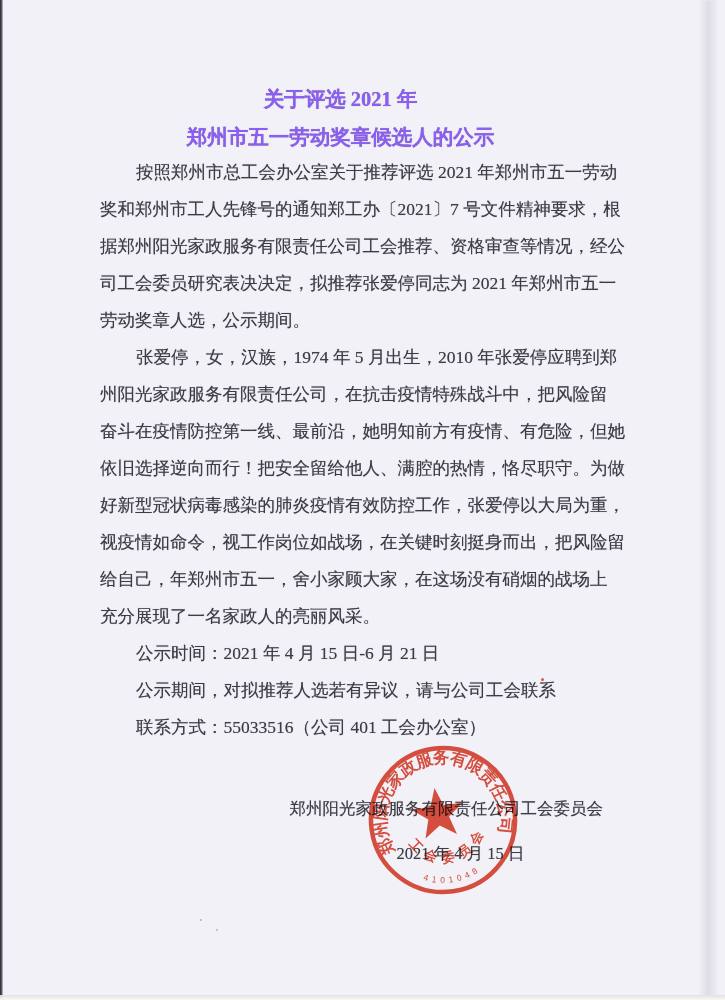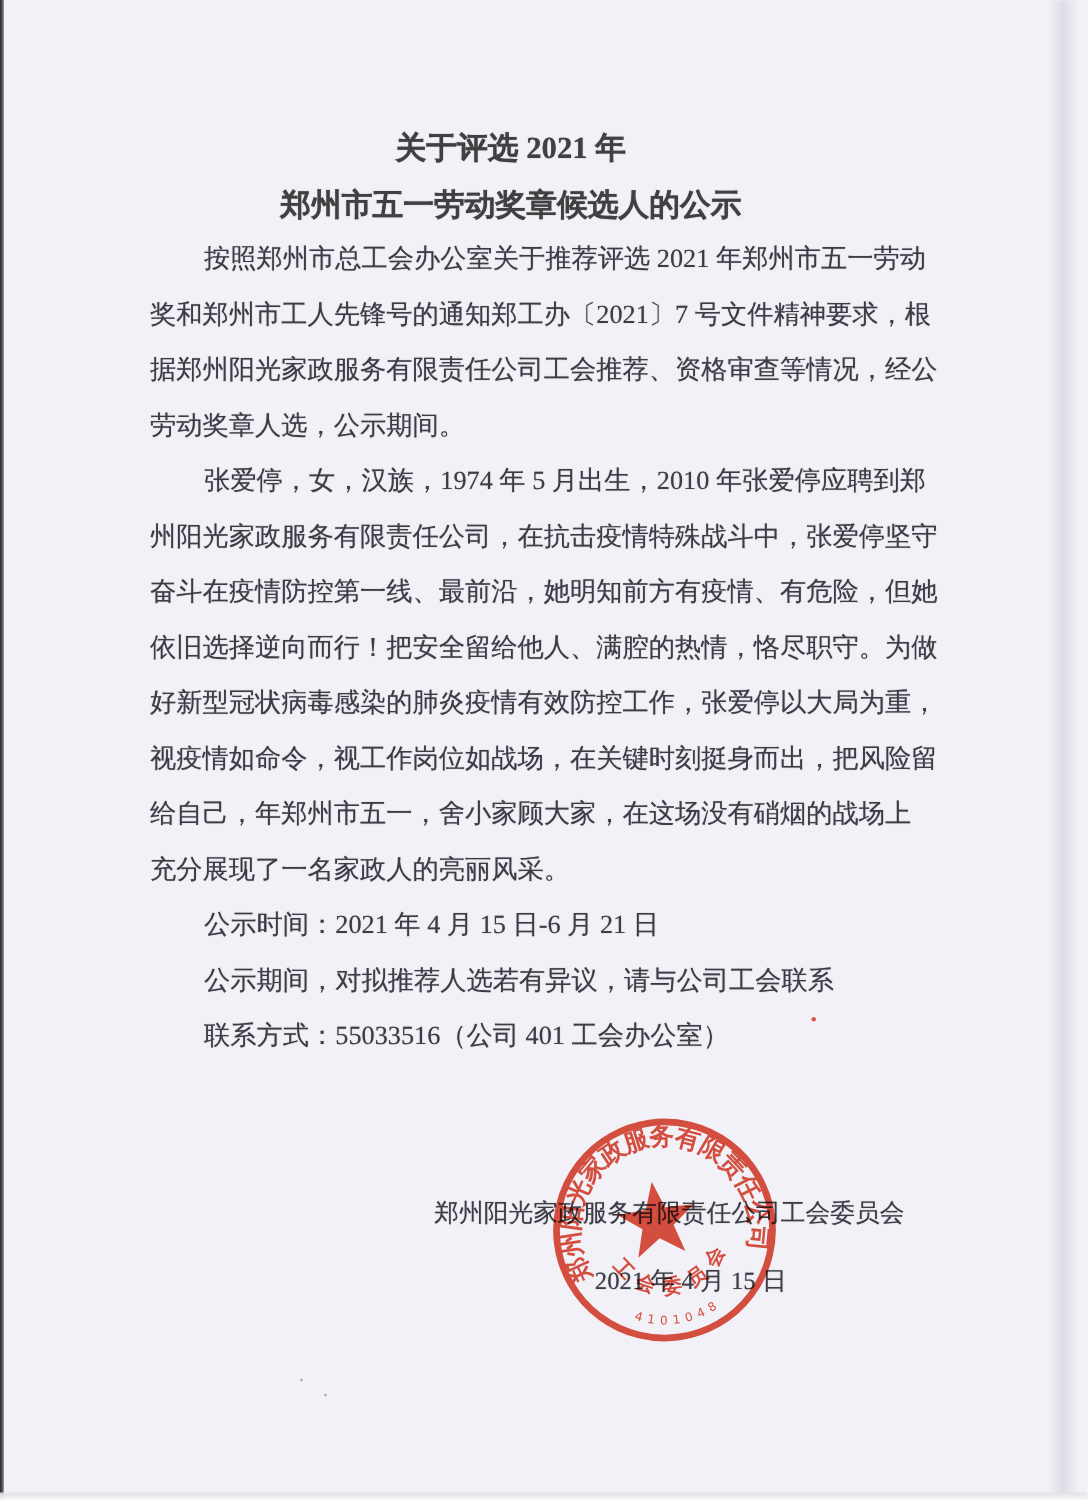--- a/index.html
+++ b/index.html
@@ -27,21 +27,21 @@
     background:linear-gradient(to bottom,rgba(225,223,232,.9),#fbf8f1);}
   .speck{position:absolute;border-radius:50%;}
   .speck.red{width:3px;height:3px;background:rgba(210,50,40,.8);}
   .speck.gray{width:2px;height:2px;background:rgba(120,120,130,.5);}
 
   
   .titles{
     position:absolute;left:100px;top:80px;width:505px;
     transform:translateX(-12px);
     text-align:center;font-weight:bold;font-size:20.5px;line-height:38px;
-    color:#404040;
+    color:#8b5cf6;
     text-shadow:0 0 .7px rgba(45,45,55,.6);
   }
   .bodytext{
     position:absolute;left:100px;top:154px;width:505px;
     font-size:17.5px;line-height:37px;
     text-shadow:0 0 .7px rgba(55,55,65,.5);
   }
   .line{text-align:justify;text-align-last:justify;white-space:nowrap;}
   .line.last{text-align-last:left;}
   .line.indent{text-indent:36px;}
@@ -79,24 +79,25 @@
 
   <div class="titles">
     <div>关于评选 2021 年</div>
     <div>郑州市五一劳动奖章候选人的公示</div>
   </div>
 
   <div class="bodytext">
     <div class="line indent">按照郑州市总工会办公室关于推荐评选 2021 年郑州市五一劳动</div>
     <div class="line">奖和郑州市工人先锋号的通知郑工办〔2021〕7 号文件精神要求，根</div>
     <div class="line">据郑州阳光家政服务有限责任公司工会推荐、资格审查等情况，经公</div>
+    <div class="line">司工会委员研究表决决定，拟推荐张爱停同志为 2021 年郑州市五一</div>
     <div class="line last">劳动奖章人选，公示期间。</div>
 
     <div class="line indent">张爱停，女，汉族，1974 年 5 月出生，2010 年张爱停应聘到郑</div>
-    <div class="line">州阳光家政服务有限责任公司，在抗击疫情特殊战斗中，张爱停坚守</div>
+    <div class="line">州阳光家政服务有限责任公司，在抗击疫情特殊战斗中，把风险留</div>
     <div class="line">奋斗在疫情防控第一线、最前沿，她明知前方有疫情、有危险，但她</div>
     <div class="line">依旧选择逆向而行！把安全留给他人、满腔的热情，恪尽职守。为做</div>
     <div class="line">好新型冠状病毒感染的肺炎疫情有效防控工作，张爱停以大局为重，</div>
     <div class="line">视疫情如命令，视工作岗位如战场，在关键时刻挺身而出，把风险留</div>
     <div class="line">给自己，年郑州市五一，舍小家顾大家，在这场没有硝烟的战场上</div>
     <div class="line last">充分展现了一名家政人的亮丽风采。</div>
 
     <div class="line last indent">公示时间：2021 年 4 月 15 日-6 月 21 日</div>
     <div class="line last indent">公示期间，对拟推荐人选若有异议，请与公司工会联系</div>
     <div class="line last indent">联系方式：55033516（公司 401 工会办公室）</div>

